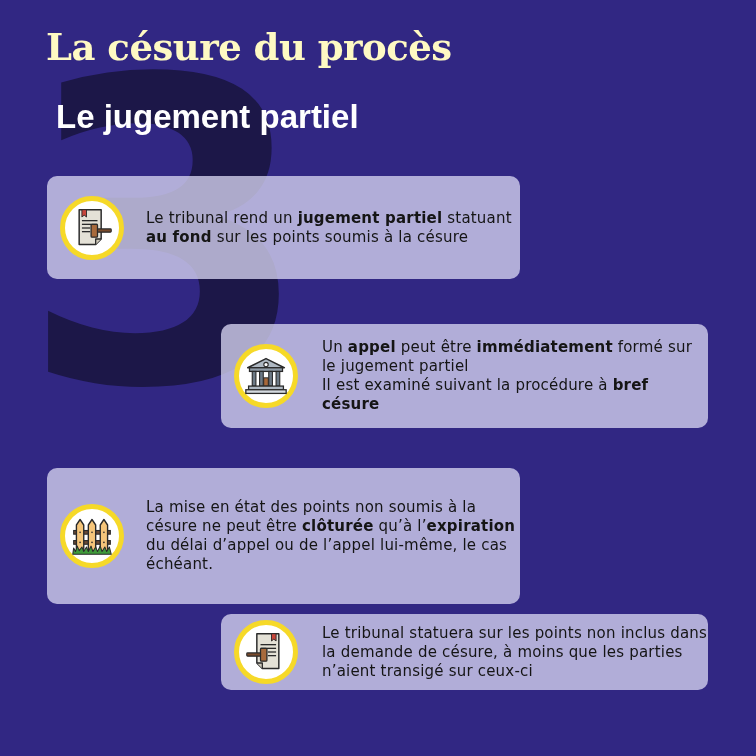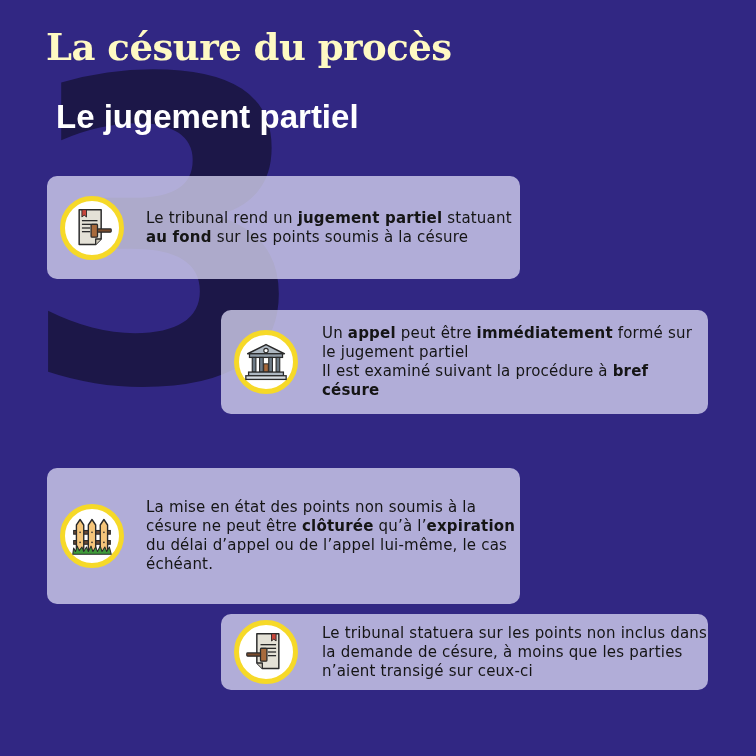--- a/index.html
+++ b/index.html
@@ -43,21 +43,21 @@
   }
   .card {
     position: absolute;
     background: rgba(214, 211, 240, 0.78);
     border-radius: 10px;
     display: flex;
     align-items: center;
     box-sizing: border-box;
   }
   .card.c1 { left: 47px; top: 176px; width: 473px; height: 103px; }
-  .card.c2 { left: 221px; top: 310px; width: 487px; height: 104px; align-items: center; }
+  .card.c2 { left: 221px; top: 324px; width: 487px; height: 104px; align-items: center; }
   .card.c3 { left: 47px; top: 468px; width: 473px; height: 136px; }
   .card.c4 { left: 221px; top: 614px; width: 487px; height: 76px; }
 
   .icon-badge {
     flex: 0 0 auto;
     width: 64px; height: 64px;
     border-radius: 50%;
     background: #ffffff;
     border: 5px solid #f6d928;
     box-sizing: border-box;

